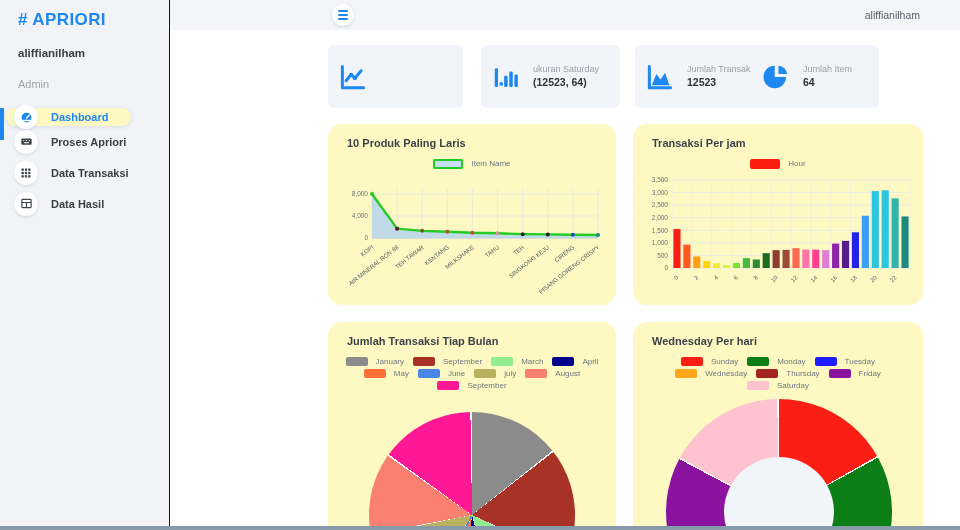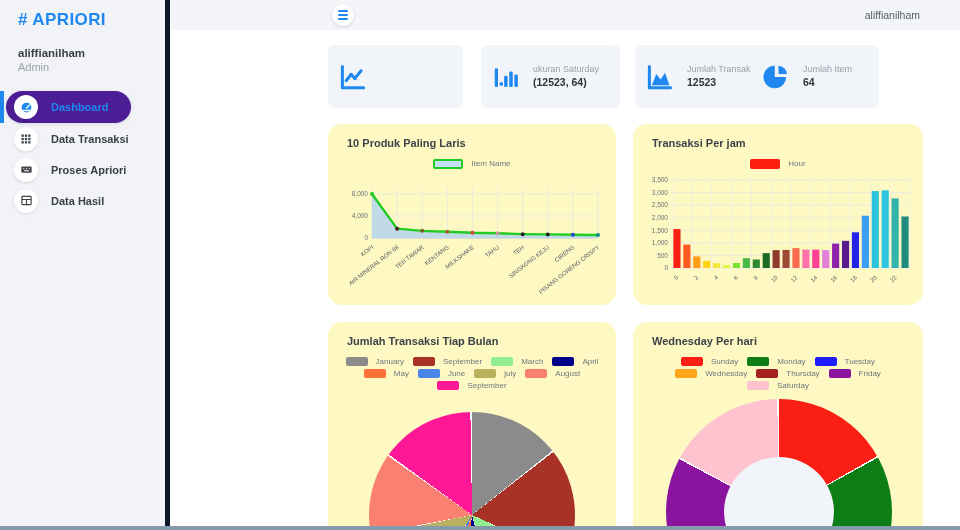--- a/index.html
+++ b/index.html
@@ -1,29 +1,29 @@
 <!DOCTYPE html>
 <html><head>
 <meta charset="utf-8">
 <style>
   *{margin:0;padding:0;box-sizing:border-box}
   html,body{width:960px;height:530px;overflow:hidden;background:#fff;
     font-family:"Liberation Sans",sans-serif;position:relative}
   
-  .sidebar{position:absolute;left:0;top:0;width:170px;height:530px;background:#f1f3f7;border-right:5px solid #0f172a}
+  .sidebar{position:absolute;left:0;top:0;width:170px;height:530px;background:#f1f3f7;border-right:1px solid #0f172a}
   .logo{padding:10px 0 0 18px;font-size:17px;font-weight:bold;color:#1e88f0;letter-spacing:.4px;cursor:pointer}
   .user{padding:17px 0 0 18px}
   .user-name{font-size:11.5px;font-weight:bold;color:#3a3f46}
-  .user-role{font-size:11px;color:#9ba3ad;margin-top:2px}
+  .user-role{font-size:11px;color:#9ba3ad;margin-top:19px}
   .menu{margin-top:18px}
   .menu-item{position:relative;display:flex;align-items:center;height:31px;padding-left:14px;cursor:pointer}
   .mi-circle{width:24px;height:24px;border-radius:50%;background:#fff;box-shadow:0 1px 3px rgba(40,60,90,.15);
     display:flex;align-items:center;justify-content:center;flex:0 0 24px}
   .mi-label{margin-left:13px;font-size:11px;color:#3a3f46;font-weight:600;white-space:nowrap}
-  .menu-item.active{background:#4c1d95;border-radius:16px;margin-left:6px;width:125px;height:32px;padding-left:8px;
+  .menu-item.active{background:#fef9c3;border-radius:16px;margin-left:6px;width:125px;height:18px;padding-left:8px;
     box-shadow:0 1px 4px rgba(40,60,90,.12)}
   .menu-item.active .mi-label{color:#1e88f0}
   .menu-item.active::before{content:'';position:absolute;left:-6px;top:0;width:4px;height:32px;background:#1e88f0}
   
   .topbar{position:absolute;left:170px;top:0;width:790px;height:30px;background:#f3f5f8;display:flex;align-items:center}
   .hamburger{margin-left:162px;width:22px;height:22px;border-radius:50%;background:#fff;border:none;cursor:pointer;
     box-shadow:0 1px 3px rgba(40,60,90,.18);display:flex;flex-direction:column;align-items:center;justify-content:center;gap:2px}
   .hamburger span{width:10px;height:2px;background:#1e88f0;border-radius:1px}
   .topbar-user{margin-left:auto;margin-right:40px;font-size:10.5px;color:#565d66;cursor:pointer}
   
@@ -69,45 +69,45 @@
         <svg width="13" height="13" viewBox="0 0 24 24">
             <circle cx="12" cy="12" r="9" fill="#1e88f0"></circle>
             <path d="M12 13 L17.5 7.5" stroke="#fff" stroke-width="2.4" stroke-linecap="round"></path>
             <path d="M6 17.5h12" stroke="#fff" stroke-width="2.6" stroke-linecap="round"></path>
           </svg>
       </span>
       <span class="mi-label">Dashboard</span>
     </div>
     <div class="menu-item">
       <span class="mi-circle">
+        <svg width="13" height="13" viewBox="0 0 24 24">
+            <rect x="2.5" y="6.5" width="19" height="11.5" rx="2" fill="#3f444a"></rect>
+            <circle cx="7" cy="10.3" r="1.1" fill="#fff"></circle>
+            <circle cx="12" cy="10.3" r="1.1" fill="#fff"></circle>
+            <circle cx="17" cy="10.3" r="1.1" fill="#fff"></circle>
+            <rect x="7" y="13.6" width="10" height="1.8" rx=".9" fill="#fff"></rect>
+          </svg>
+      </span>
+      <span class="mi-label">Proses Apriori</span>
+    </div>
+    <div class="menu-item">
+      <span class="mi-circle">
         <svg width="12" height="12" viewBox="0 0 24 24" fill="#3f444a">
             <rect x="3" y="3" width="4.6" height="4.6"></rect>
             <rect x="9.7" y="3" width="4.6" height="4.6"></rect>
             <rect x="16.4" y="3" width="4.6" height="4.6"></rect>
             <rect x="3" y="9.7" width="4.6" height="4.6"></rect>
             <rect x="9.7" y="9.7" width="4.6" height="4.6"></rect>
             <rect x="16.4" y="9.7" width="4.6" height="4.6"></rect>
             <rect x="3" y="16.4" width="4.6" height="4.6"></rect>
             <rect x="9.7" y="16.4" width="4.6" height="4.6"></rect>
             <rect x="16.4" y="16.4" width="4.6" height="4.6"></rect>
           </svg>
       </span>
       <span class="mi-label">Data Transaksi</span>
-    </div>
-    <div class="menu-item">
-      <span class="mi-circle">
-        <svg width="13" height="13" viewBox="0 0 24 24">
-            <rect x="2.5" y="6.5" width="19" height="11.5" rx="2" fill="#3f444a"></rect>
-            <circle cx="7" cy="10.3" r="1.1" fill="#fff"></circle>
-            <circle cx="12" cy="10.3" r="1.1" fill="#fff"></circle>
-            <circle cx="17" cy="10.3" r="1.1" fill="#fff"></circle>
-            <rect x="7" y="13.6" width="10" height="1.8" rx=".9" fill="#fff"></rect>
-          </svg>
-      </span>
-      <span class="mi-label">Proses Apriori</span>
     </div>
     <div class="menu-item">
       <span class="mi-circle">
         <svg width="13" height="13" viewBox="0 0 24 24" fill="none" stroke="#3f444a" stroke-width="2.2">
             <rect x="3.5" y="4.5" width="17" height="15" rx="1.5"></rect>
             <path d="M3.5 10.2h17M12 10.2V19.5"></path>
           </svg>
       </span>
       <span class="mi-label">Data Hasil</span>
     </div>

